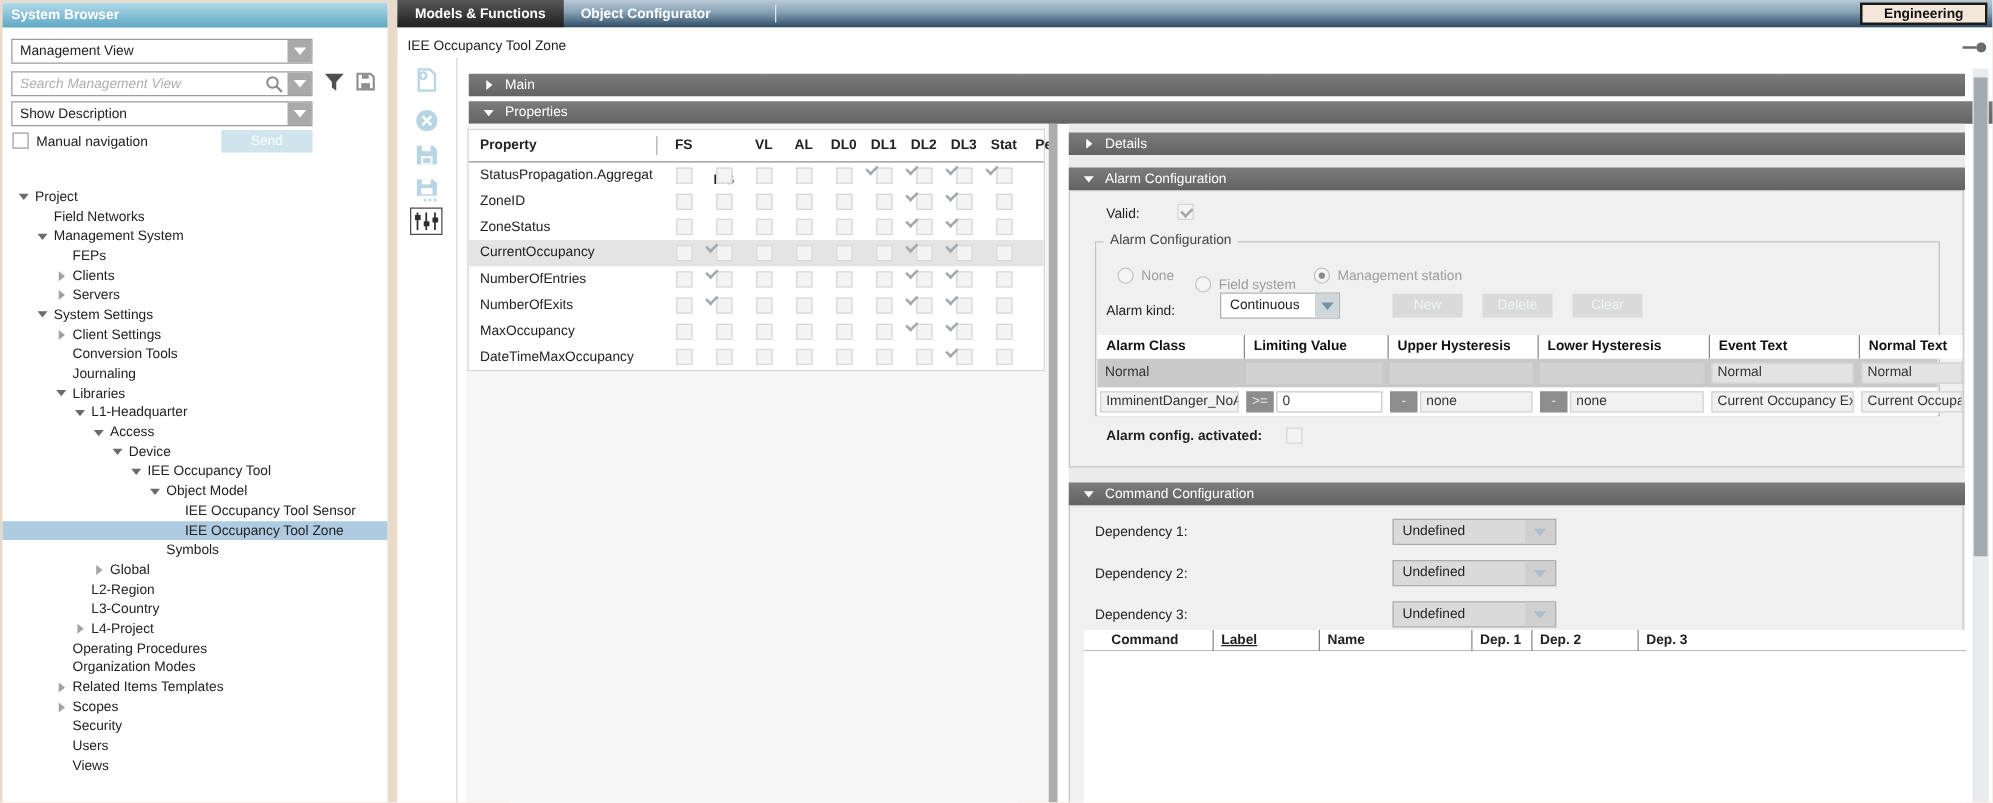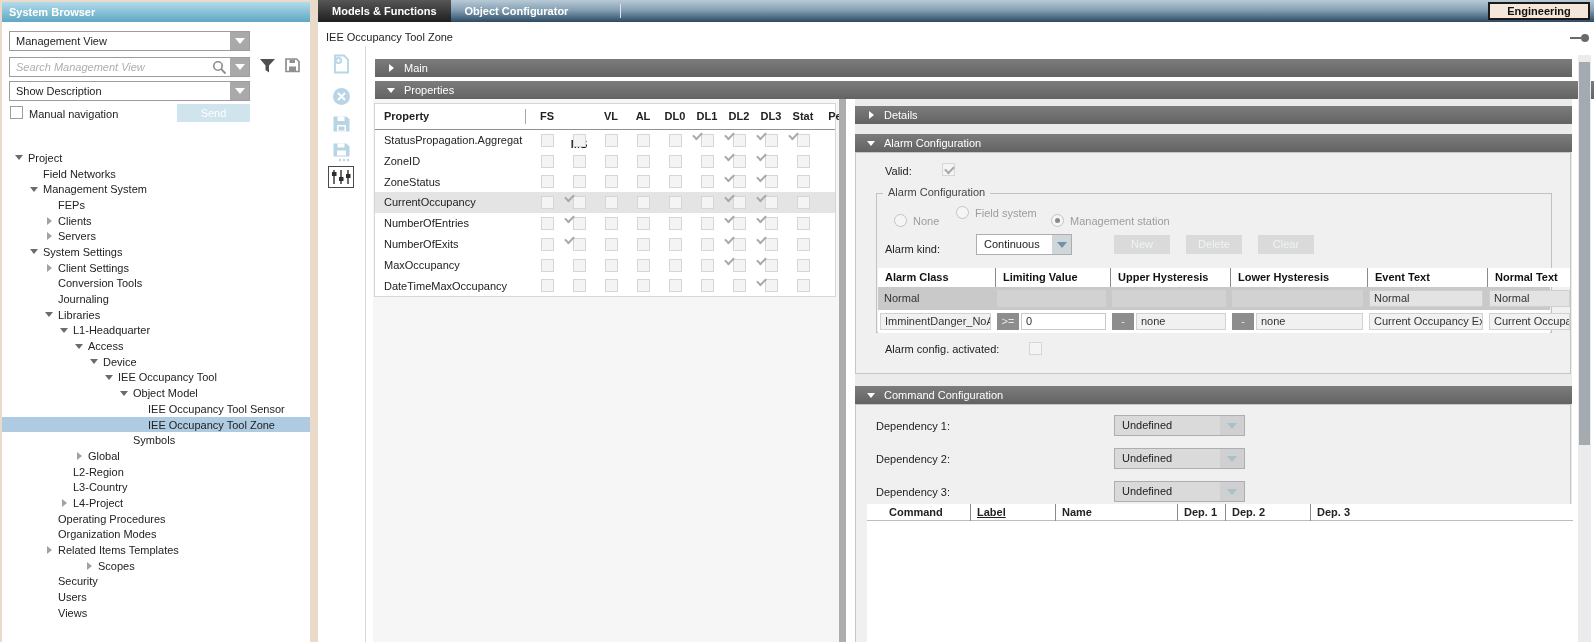--- a/index.html
+++ b/index.html
@@ -64,21 +64,21 @@
   .pg-cell{position:absolute;top:0;width:32px;height:20.8px;display:flex;align-items:center;justify-content:center}
   .pg-cell .cb{position:static}
   #pg-splitter{position:absolute;left:839px;top:99px;width:7px;height:543px;background:#adadad}
 
   
   #rpane{position:absolute;left:855px;top:99px;width:717px;height:543px;background:#ebebeb}
   .rbox{position:absolute;left:0;width:716px;background:#f0f0f0;border:1px solid #c6c6c6}
   #alarm-box{top:53px;height:222px}
   #cmd-box{top:305px;height:238px;border-bottom:none}
   .flabel{position:absolute;white-space:nowrap}
-  .blabel{font-weight:normal}
+  .blabel{font-weight:bold}
   #alarm-group{position:absolute;left:20px;top:40px;width:676px;height:140px;border:1px solid #c2c2c2}
   #alarm-group-legend{position:absolute;left:27px;top:33px;background:#f0f0f0;padding:0 5px;color:#444}
   .radio-wrap{position:absolute;display:flex;align-items:center}
   .radio{width:13px;height:13px;border:1px solid #c4c4c4;border-radius:50%;background:#f5f5f5;position:relative;flex:0 0 13px}
   .radio.sel::after{content:"";position:absolute;left:3px;top:3px;width:5px;height:5px;border-radius:50%;background:#8b8b8b}
   .rlabel{padding-left:6px;color:#9d9d9d}
   .dropdown{position:absolute;height:21px;border:1px solid #aeaeae;background:#fff}
   .dropdown .txt{display:block;line-height:19px;padding:0 7px;white-space:nowrap;overflow:hidden}
   .dropdown.dis{background:#dadada}
   .abtn{position:absolute;width:56px;height:19px;background:#dadada;color:#eef4f6;text-align:center;line-height:19px}
@@ -273,21 +273,21 @@
       <div class="tree-row" style="padding-left: 40px;">
         <div class="arr"></div>
         <div class="tlabel">Organization Modes</div>
       </div>
       <div class="tree-row" style="padding-left: 40px;">
         <div class="arr">
           <div class="tri-right"></div>
         </div>
         <div class="tlabel">Related Items Templates</div>
       </div>
-      <div class="tree-row" style="padding-left: 40px; margin-left: 40px;">
+      <div class="tree-row" style="padding-left: 40px;">
         <div class="arr">
           <div class="tri-right"></div>
         </div>
         <div class="tlabel">Scopes</div>
       </div>
       <div class="tree-row" style="padding-left: 40px;">
         <div class="arr"></div>
         <div class="tlabel">Security</div>
       </div>
       <div class="tree-row" style="padding-left: 40px;">
@@ -654,21 +654,21 @@
     <span class="flabel" style="left:29px;top:12px">Valid:</span>
     <span class="cb on" id="valid-cb" style="left:86px;top:10px"></span>
 
     <div id="alarm-group"></div>
     <span id="alarm-group-legend">Alarm Configuration</span>
     <div id="radios">
         <div class="radio-wrap" style="left: 38px; top: 61px; position: absolute;">
           <div class="radio"></div>
           <div class="rlabel">None</div>
         </div>
-        <div class="radio-wrap" style="left: 100px; top: 53px; position: absolute;">
+        <div class="radio-wrap" style="left: 100px; top: 68px; position: absolute;">
           <div class="radio"></div>
           <div class="rlabel">Field system</div>
         </div>
         <div class="radio-wrap" style="left: 195px; top: 61px; position: absolute;">
           <div class="radio sel"></div>
           <div class="rlabel">Management station</div>
         </div>
       </div>
 
     <span class="flabel" style="left:29px;top:90px">Alarm kind:</span>

